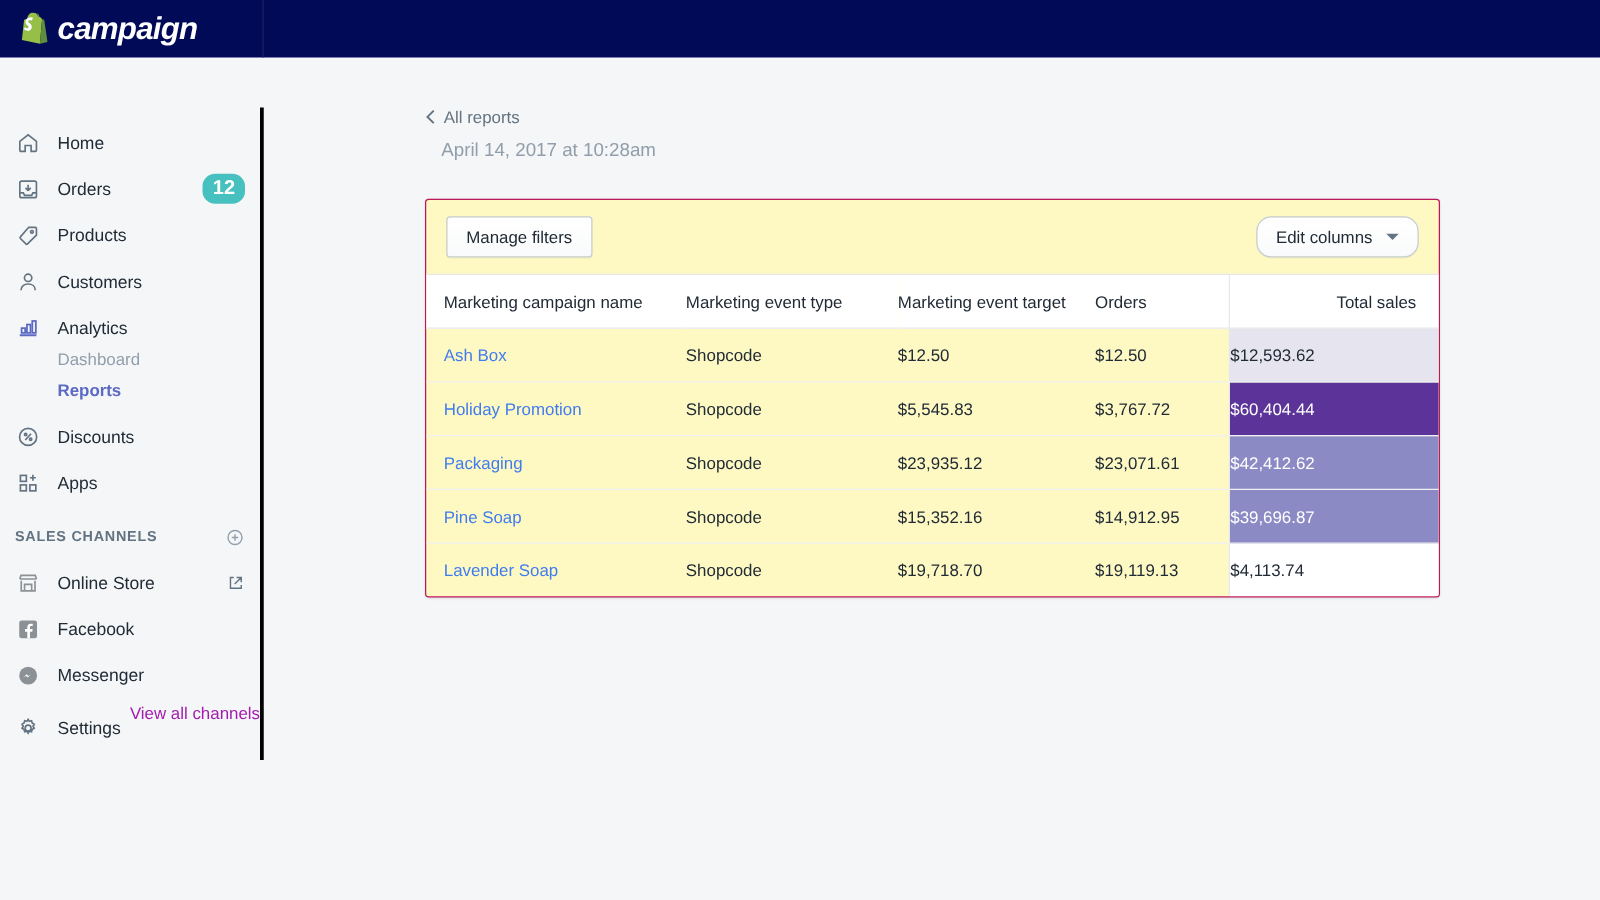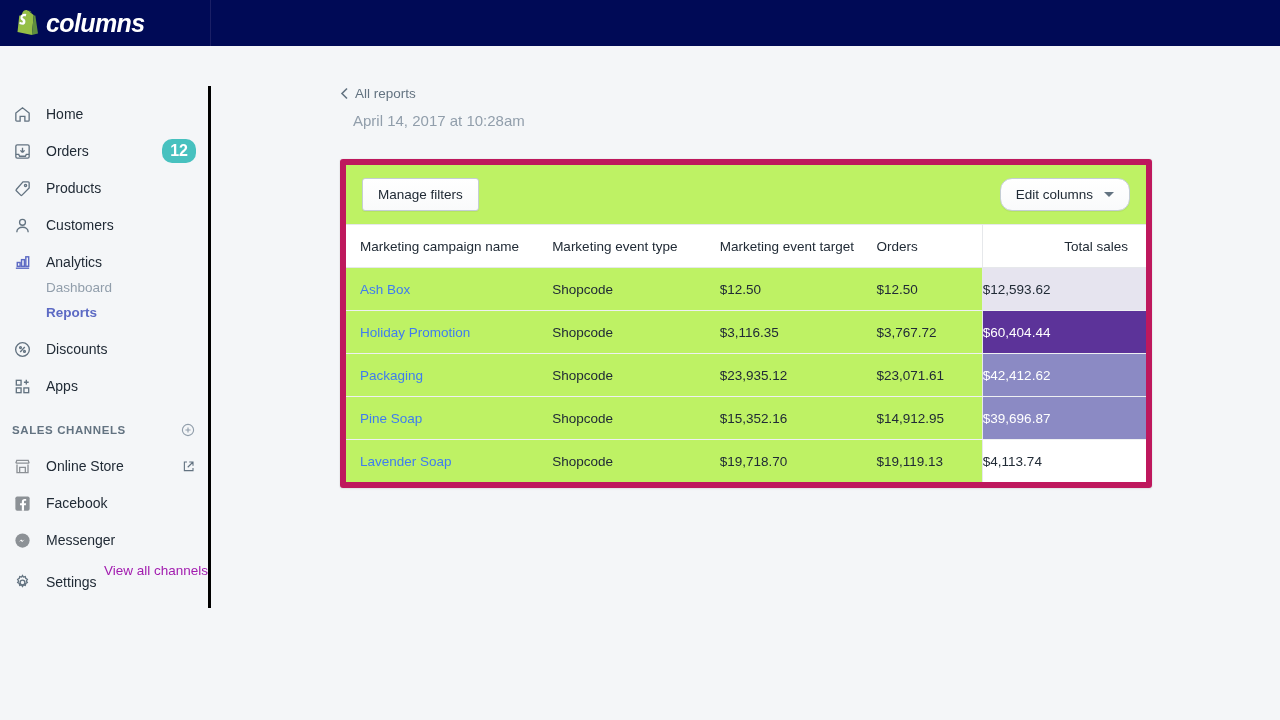--- a/index.html
+++ b/index.html
@@ -165,22 +165,22 @@
   }
   .page-subtitle {
     font-size: 15px;
     color: #919eab;
     margin-left: 13px;
   }
 
   
   .card {
     width: 812px;
-    background: #bef264;
-    border: 6px solid #be185d;
+    background: #fef9c3;
+    border: 1px solid #be185d;
     border-radius: 3px;
     box-shadow: 0 0 0 1px rgba(63,63,68,0.03), 0 1px 2px rgba(63,63,68,0.08);
     overflow: hidden;
   }
   .toolbar {
     display: flex;
     align-items: center;
     padding: 13px 16px;
     border-bottom: 1px solid #e6e8eb;
   }
@@ -241,21 +241,21 @@
 <body>
 
 <div class="topbar">
   <div class="topbar-brand">
     <svg class="logo-bag" width="24" height="27" viewBox="0 0 24 27">
       <path d="M16.4 3.2c-.2-.1-.6-.2-.9-.1-.5-1.4-1.4-2.7-2.9-2.7h-.2C12 .1 11.5 0 11 0 8.4 0 7.1 3.2 6.7 4.9l-1.8.6c-.6.2-.6.2-.7.7L2.5 21.9 16.9 25l1.8-19.9c-.5-.5-1.5-1.5-2.3-1.9z" fill="#95bf47"></path>
       <path d="M15.5 3.1c-.2-1-.6-2-1.3-2.6 1 .1 1.8.9 2.3 2.1-.3.1-.6.2-1 .5zM11.1 5l-.5 1.6s-.7-.4-1.6-.4c-1.3 0-1.4.8-1.4 1 0 1.1 2.9 1.6 2.9 4.2 0 2.1-1.3 3.4-3.1 3.4-2.1 0-3.2-1.3-3.2-1.3l.6-1.9s1.1 1 2.1 1c.6 0 .9-.5.9-.9 0-1.5-2.4-1.5-2.4-3.9 0-2 1.5-4 4.4-4 1.1 0 1.7.3 1.7.3z" fill="#5e8e3e"></path>
       <path d="M16.9 25L23 23.6 20.4 5.9c0-.2-.2-.3-.3-.3h-1.4L16.9 25z" fill="#5e8e3e"></path>
       <path d="M11.1 5l-.5 1.6s-.7-.4-1.6-.4c-1.3 0-1.4.8-1.4 1 0 1.1 2.9 1.6 2.9 4.2 0 2.1-1.3 3.4-3.1 3.4-2.1 0-3.2-1.3-3.2-1.3l.6-1.9s1.1 1 2.1 1c.6 0 .9-.5.9-.9 0-1.5-2.4-1.5-2.4-3.9 0-2 1.5-4 4.4-4 1.1 0 1.7.3 1.7.3z" fill="#ffffff"></path>
     </svg>
-    <span class="logo-word">columns</span>
+    <span class="logo-word">campaign</span>
   </div>
   <div class="topbar-rest"></div>
 </div>
 
 <nav class="sidebar">
   <div class="nav-group">
 
     <div class="nav-item nav-row">
       <span class="nav-icon">
         <svg width="19" height="19" viewBox="0 0 20 20" fill="none" stroke="#637381" stroke-width="1.4">
@@ -439,21 +439,21 @@
           <tr>
             <td class="col-name"><a class="link">Ash Box</a></td>
             <td class="col-type">Shopcode</td>
             <td class="col-target">$12.50</td>
             <td class="col-orders">$12.50</td>
             <td class="col-total total-cell onlight" style="background: rgb(230, 228, 239);">$12,593.62</td>
           </tr>
           <tr>
             <td class="col-name"><a class="link">Holiday Promotion</a></td>
             <td class="col-type">Shopcode</td>
-            <td class="col-target">$3,116.35</td>
+            <td class="col-target">$5,545.83</td>
             <td class="col-orders">$3,767.72</td>
             <td class="col-total total-cell ondark" style="background: rgb(92, 51, 153);">$60,404.44</td>
           </tr>
           <tr>
             <td class="col-name"><a class="link">Packaging</a></td>
             <td class="col-type">Shopcode</td>
             <td class="col-target">$23,935.12</td>
             <td class="col-orders">$23,071.61</td>
             <td class="col-total total-cell ondark" style="background: rgb(139, 138, 196);">$42,412.62</td>
           </tr>

